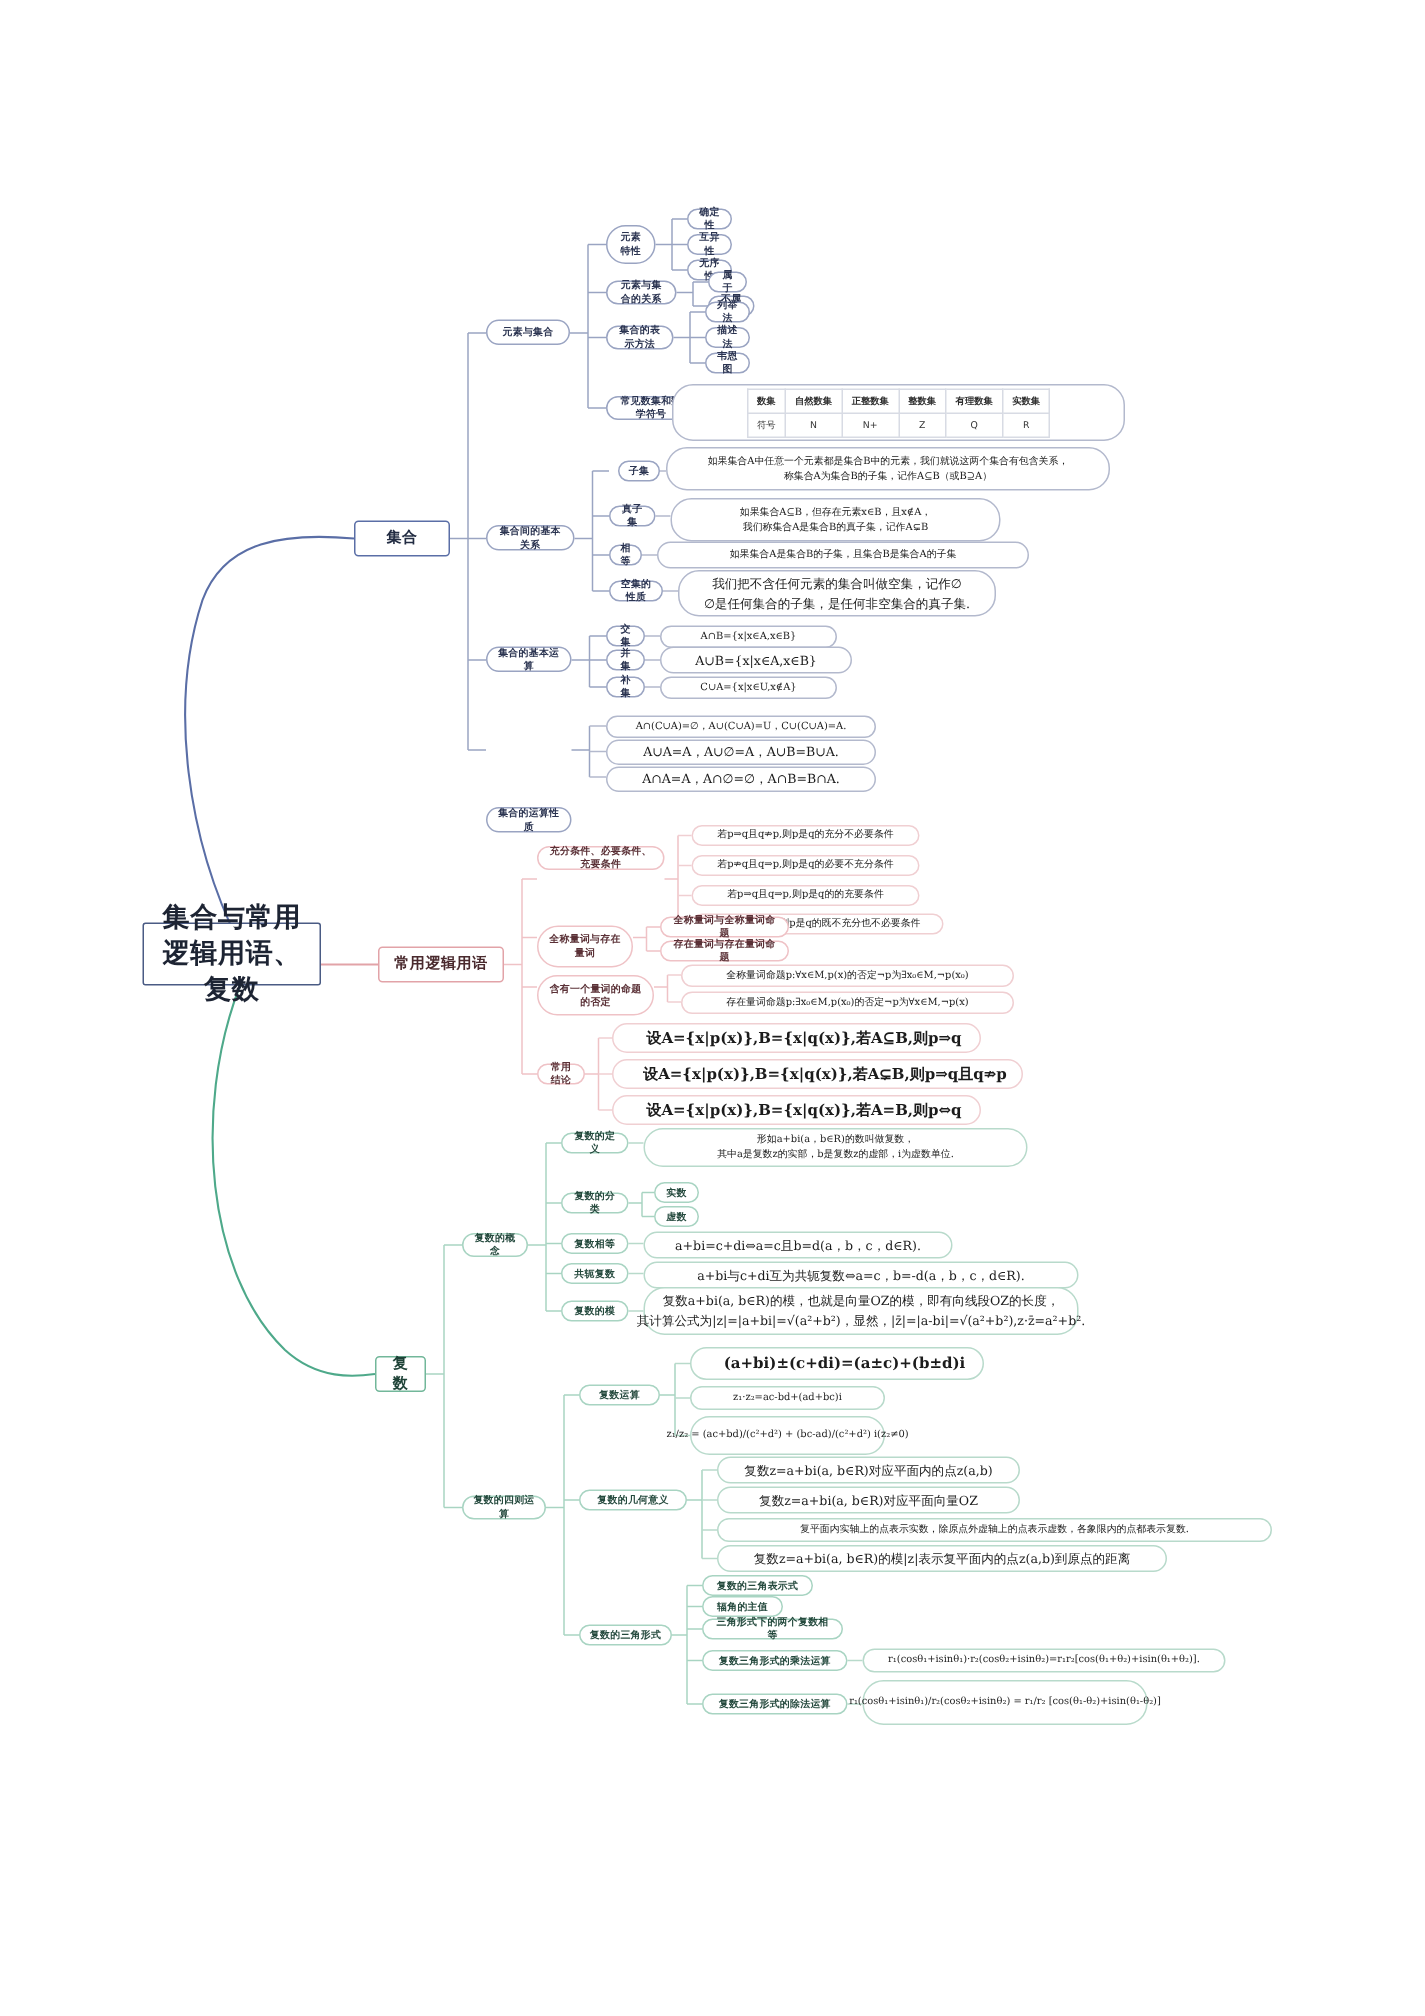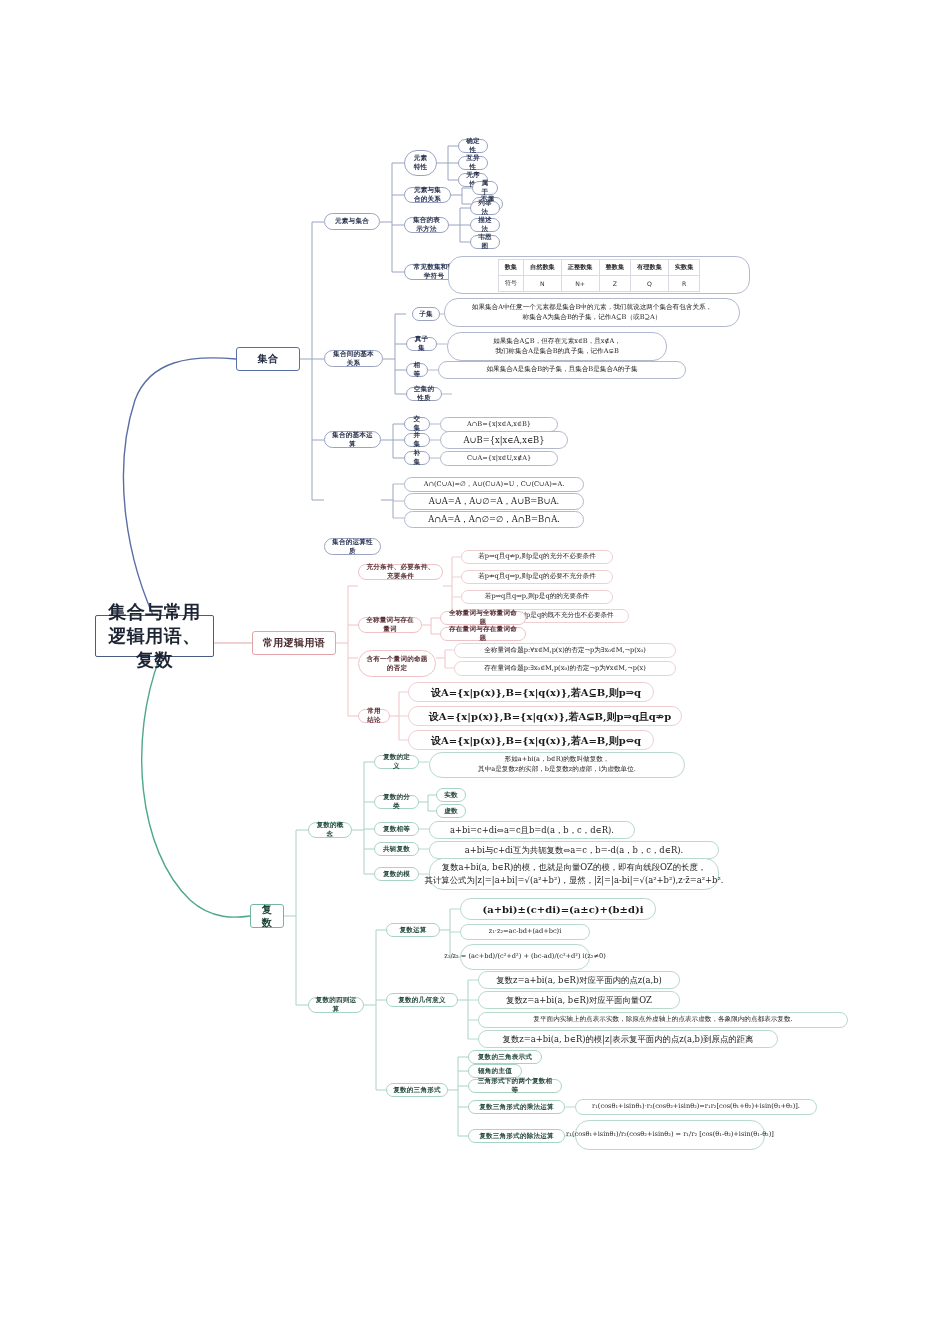--- a/index.html
+++ b/index.html
@@ -318,20 +318,26 @@
   <div class="node pill blue" style="left:406px;top:363px;width:22px;height:14px;">
     <span>相等</span>
     </div>
   <div class="node leaf blue" style="left:438px;top:361px;width:248px;height:18px;">
     <span class="ln math">如果集合A是集合B的子集，且集合B是集合A的子集</span>
     </div>
 
   <div class="node pill blue" style="left:406px;top:387px;width:36px;height:14px;">
     <span>空集的性质</span>
     </div>
+  <div class="node leaf blue lg" style="left:452px;top:380px;width:212px;height:31px;">
+    <div>
+        <span class="ln math">我们把不含任何元素的集合叫做空集，记作∅</span>
+         <span class="ln math">∅是任何集合的子集，是任何非空集合的真子集.</span>
+      </div>
+    </div>
 
   <div class="node pill blue" style="left:404px;top:417px;width:26px;height:14px;">
     <span>交集</span>
     </div>
   <div class="node leaf blue" style="left:440px;top:417px;width:118px;height:15px;">
     <span class="ln math">A∩B={x|x∈A,x∈B}</span>
     </div>
 
   <div class="node pill blue" style="left:404px;top:433px;width:26px;height:14px;">
     <span>并集</span>
@@ -353,21 +359,21 @@
   <div class="node leaf blue lg" style="left:404px;top:493px;width:180px;height:17px;">
     <span class="ln math">A∪A=A，A∪∅=A，A∪B=B∪A.</span>
     </div>
   <div class="node leaf blue lg" style="left:404px;top:511px;width:180px;height:17px;">
     <span class="ln math">A∩A=A，A∩∅=∅，A∩B=B∩A.</span>
     </div>
 
   <div class="node pill pink" style="left:358px;top:564px;width:85px;height:16px;">
     <span>充分条件、必要条件、充要条件</span>
     </div>
-  <div class="node pill pink" style="left:358px;top:617px;width:64px;height:16px;">
+  <div class="node pill pink" style="left:358px;top:617px;width:64px;height:28px;">
     <span>全称量词与存在量词</span>
     </div>
   <div class="node pill pink" style="left:358px;top:650px;width:78px;height:27px;">
     <span>含有一个量词的命题的否定</span>
     </div>
   <div class="node pill pink" style="left:358px;top:709px;width:32px;height:14px;">
     <span>常用结论</span>
     </div>
 
   <div class="node leaf pink" style="left:461px;top:550px;width:152px;height:14px;">

